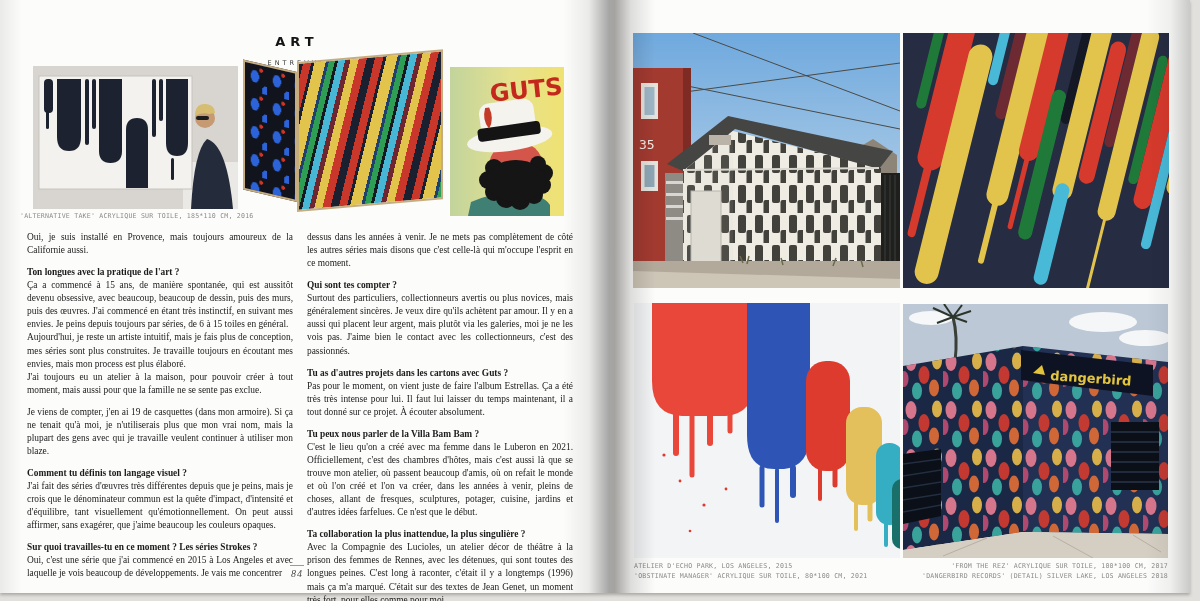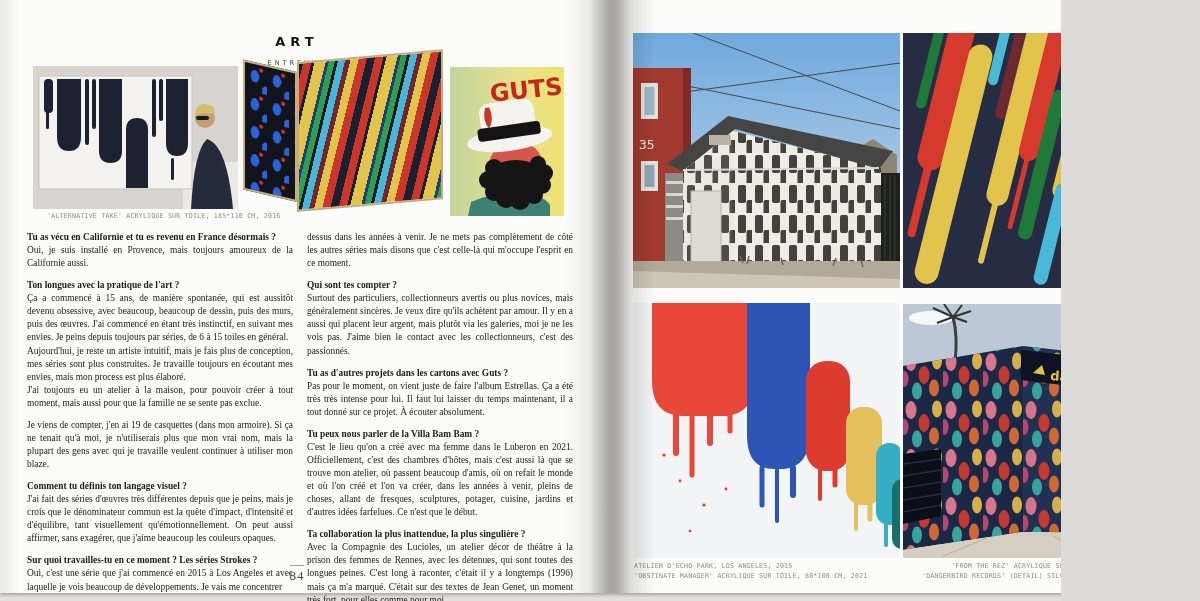--- a/index.html
+++ b/index.html
@@ -1,16 +1,16 @@
 <!DOCTYPE html>
 <html><head>
 <meta charset="utf-8">
 <style>
   html,body{margin:0;padding:0;background:#dddbd8;}
-  .stage{position:relative;width:1061px;height:601px;overflow:hidden;background:#e2e0dd;font-family:"Liberation Serif",serif;}
+  .stage{position:relative;width:1200px;height:601px;overflow:hidden;background:#e2e0dd;font-family:"Liberation Serif",serif;}
   .book{position:absolute;left:0;top:0;width:1190px;height:593px;background:#fcfcfb;box-shadow:0 2px 3px rgba(0,0,0,.25);}
   .gutter{position:absolute;left:563px;top:0;width:92px;height:593px;pointer-events:none;
     background:linear-gradient(90deg,rgba(0,0,0,0) 0%,rgba(0,0,0,.07) 28%,rgba(0,0,0,.34) 50%,rgba(60,55,50,.45) 56%,rgba(0,0,0,.12) 74%,rgba(0,0,0,0) 100%);}
   .ledge{position:absolute;left:0;top:0;width:22px;height:593px;pointer-events:none;background:linear-gradient(90deg,rgba(0,0,0,.07),rgba(0,0,0,0));}
   .redge{position:absolute;left:1146px;top:0;width:44px;height:593px;pointer-events:none;background:linear-gradient(90deg,rgba(0,0,0,0),rgba(0,0,0,.05) 55%,rgba(0,0,0,.20));}
 
   .hdr{position:absolute;left:230px;top:34px;width:134px;text-align:center;}
   .hdr-title{font-family:"DejaVu Sans",sans-serif;font-weight:bold;font-size:13px;letter-spacing:5px;color:#141414;}
   .hdr-sub{font-family:"DejaVu Sans",sans-serif;font-size:6.5px;letter-spacing:3px;color:#3a3a3a;margin-top:10px;}
 
@@ -33,21 +33,21 @@
 
   .col{position:absolute;top:231px;width:266px;font-size:9.4px;line-height:1.39;text-align:justify;color:#1b1b1b;}
   .col1{left:27px;} .col2{left:307px;}
   .blk{margin-bottom:9px;}
   .q{font-weight:bold;display:block;}
   .q:empty{display:none;}
   .a{margin:0;}
 
   .folio{position:absolute;left:247px;top:565px;width:100px;text-align:center;}
   .folio .rule{width:14px;border-top:1px solid #9a9a9a;margin:0 auto 2px auto;}
-  .folio .num{font-size:13px;color:#4a4a4a;letter-spacing:1px;}
+  .folio .num{font-size:10px;color:#4a4a4a;letter-spacing:1px;font-style:italic;}
 
   .caps-right{text-align:right;}
 </style>
 </head>
 <body>
 
 <div class="stage">
   <div class="book"></div>
 
   <div class="hdr">
@@ -74,21 +74,21 @@
         <rect x="138" y="92" width="3" height="22" rx="1.5"></rect>
       </g>
       <g>
         <path d="M158 143 q3 -58 16 -70 q20 6 26 70 Z" fill="#242b3b"></path>
         <circle cx="172" cy="52" r="10" fill="#c69a72"></circle>
         <path d="M162 50 q0 -13 11 -12 q9 1 9 9 l-6 1 q-8 -2 -14 2 Z" fill="#d6bd72"></path>
         <rect x="163" y="50" width="13" height="4" rx="2" fill="#1c1c1c"></rect>
       </g>
     </svg>
   </div>
-  <div class="cap" style="left:47px;top:211px;text-align:center;">'ALTERNATIVE TAKE' ACRYLIQUE SUR TOILE, 185*110 CM, 2016</div>
+  <div class="cap" style="left:20px;top:211px;text-align:center;">'ALTERNATIVE TAKE' ACRYLIQUE SUR TOILE, 185*110 CM, 2016</div>
 
   <div class="art" style="left:243px;top:62px;width:200px;height:156px;overflow:visible;">
     <div class="cube-panel cube-left"></div>
     <div class="cube-panel cube-right"></div>
   </div>
 
   <div class="art" style="left:450px;top:67px;width:114px;height:149px;">
     <svg width="114" height="149">
       <defs>
         <linearGradient id="gbg" x1="0" y1="0" x2="1" y2="0">
@@ -117,21 +117,20 @@
         <rect x="31" y="34" width="55" height="37" rx="10" fill="#f5f3ee"></rect>
         <rect x="27" y="58" width="63" height="13" rx="4" fill="#141414"></rect>
         <path d="M38 38 Q33 50 39 59 Q46 50 42 38 Z" fill="#c23a28"></path>
       </g>
       <text x="77" y="31" font-size="24" font-weight="bold" fill="#c4281c" text-anchor="middle" font-family="DejaVu Sans, sans-serif" transform="rotate(-6 77 31)">GUTS</text>
     </svg>
   </div>
 
   <div class="col col1">
     <div class="blk">
-        <b class="q">Tu as vécu en Californie et tu es revenu en France désormais ?</b>
         <p class="a">Oui, je suis installé en Provence, mais toujours amoureux de la Californie aussi.</p>
       </div>
     <div class="blk">
         <b class="q">Ton longues avec la pratique de l'art ?</b>
         <p class="a">Ça a commencé à 15 ans, de manière spontanée, qui est aussitôt devenu obsessive, avec beaucoup, beaucoup de dessin, puis des murs, puis des œuvres. J'ai commencé en étant très instinctif, en suivant mes envies. Je peins depuis toujours par séries, de 6 à 15 toiles en général.</p>
         <p class="a">Aujourd'hui, je reste un artiste intuitif, mais je fais plus de conception, mes séries sont plus construites. Je travaille toujours en écoutant mes envies, mais mon process est plus élaboré.</p>
         <p class="a">J'ai toujours eu un atelier à la maison, pour pouvoir créer à tout moment, mais aussi pour que la famille ne se sente pas exclue.</p>
       </div>
     <div class="blk">
         <p class="a">Je viens de compter, j'en ai 19 de casquettes (dans mon armoire). Si ça ne tenait qu'à moi, je n'utiliserais plus que mon vrai nom, mais la plupart des gens avec qui je travaille veulent continuer à utiliser mon blaze.</p>

